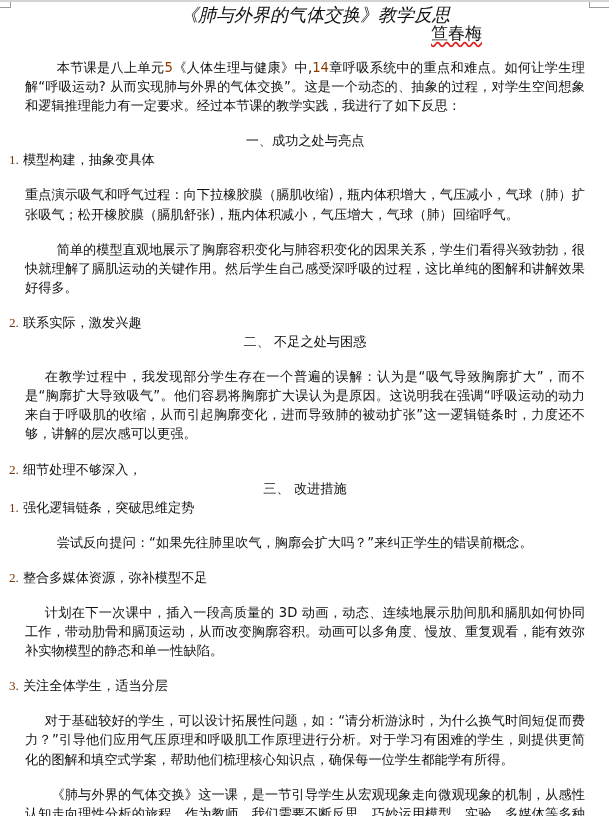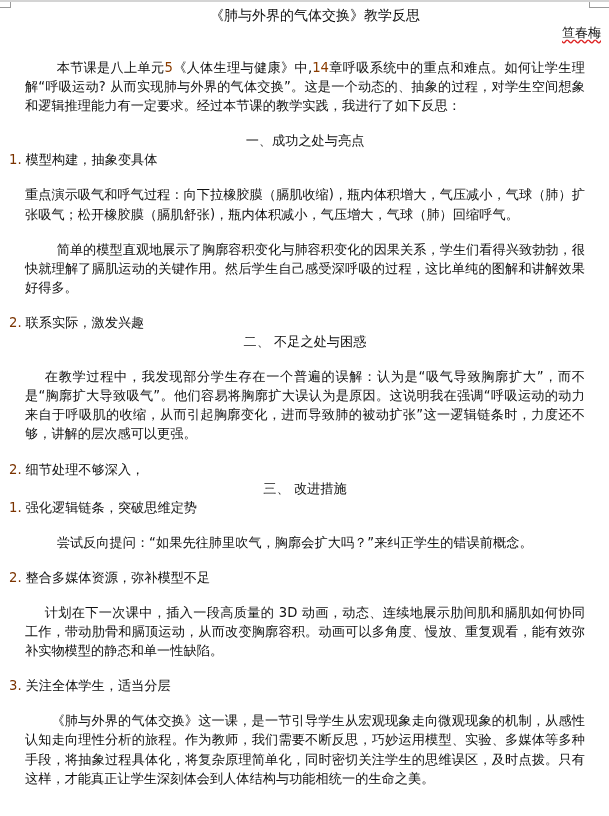--- a/index.html
+++ b/index.html
@@ -5,30 +5,30 @@
   html, body { margin: 0; padding: 0; background: #ffffff; }
   body {
     width: 609px; height: 816px; overflow: hidden; position: relative;
     font-family: "DejaVu Sans", "Liberation Sans", sans-serif;
     color: #111; font-size: 13.2px;
   }
   .top-rule { position: absolute; left: 0; top: 0; width: 609px; height: 2px; background: #d4d4d4; }
   .corner-l { position: absolute; left: 0; top: 2px; width: 10px; height: 5px; border-right: 1px solid #9a9a9a; border-bottom: 1px solid #9a9a9a; }
   .corner-r { position: absolute; right: 0; top: 2px; width: 19px; height: 5px; border-left: 1px solid #9a9a9a; border-bottom: 1px solid #9a9a9a; }
   .page { position: absolute; left: 9px; top: 6px; width: 592px; }
-  .title { text-align: center; font-size: 14px; line-height: 18px; height: 18px; margin-left: 20px; }
-  .author { text-align: right; padding-left: 303px; font-size: 13px; line-height: 18px; height: 18px; }
+  .title { text-align: center; font-size: 18px; line-height: 18px; height: 18px; margin-left: 20px; font-style: italic; }
+  .author { text-align: center; padding-left: 303px; font-size: 17px; line-height: 18px; height: 18px; }
   .author span { text-decoration: underline wavy #d22; text-underline-offset: 2px; }
   .p { line-height: 19.1px; margin: 16px; text-align: justify; letter-spacing: 0.02px; }
   .indent2 { text-indent: 2em; }
   .indent15 { text-indent: 1.5em; }
   .indent3 { text-indent: 2.4em; }
   .num { color: #8a3c00; }
   .head { line-height: 19.1px; margin: 0; text-align: center; }
-  .sub { line-height: 19.1px; margin: 0; }
+  .sub { line-height: 19.1px; margin: 0; font-family: Liberation Serif, serif; }
   .sub .num { color: #7a3300; margin-right: 4px; }
 </style>
 </head>
 <body>
 
 <div class="top-rule"></div>
 <div class="corner-l"></div>
 <div class="corner-r"></div>
 
 <div class="page">
@@ -46,15 +46,16 @@
   <div class="head">二、 不足之处与困惑</div>
   <p class="p indent15">在教学过程中，我发现部分学生存在一个普遍的误解：认为是“吸气导致胸廓扩大”，而不是“胸廓扩大导致吸气”。他们容易将胸廓扩大误认为是原因。这说明我在强调“呼吸运动的动力来自于呼吸肌的收缩，从而引起胸廓变化，进而导致肺的被动扩张”这一逻辑链条时，力度还不够，讲解的层次感可以更强。</p>
   <div class="sub"><span class="num">2.</span><span>细节处理不够深入，</span></div>
 
   <div class="head">三、 改进措施</div>
   <div class="sub"><span class="num">1.</span><span>强化逻辑链条，突破思维定势</span></div>
   <p class="p indent3">尝试反向提问：“如果先往肺里吹气，胸廓会扩大吗？”来纠正学生的错误前概念。</p>
   <div class="sub"><span class="num">2.</span><span>整合多媒体资源，弥补模型不足</span></div>
   <p class="p indent15">计划在下一次课中，插入一段高质量的 3D 动画，动态、连续地展示肋间肌和膈肌如何协同工作，带动肋骨和膈顶运动，从而改变胸廓容积。动画可以多角度、慢放、重复观看，能有效弥补实物模型的静态和单一性缺陷。</p>
   <div class="sub"><span class="num">3.</span><span>关注全体学生，适当分层</span></div>
+  <p class="p indent15">对于基础较好的学生，可以设计拓展性问题，如：“请分析游泳时，为什么换气时间短促而费力？”引导他们应用气压原理和呼吸肌工作原理进行分析。对于学习有困难的学生，则提供更简化的图解和填空式学案，帮助他们梳理核心知识点，确保每一位学生都能学有所得。</p>
 
   <p class="p indent2">《肺与外界的气体交换》这一课，是一节引导学生从宏观现象走向微观现象的机制，从感性认知走向理性分析的旅程。作为教师，我们需要不断反思，巧妙运用模型、实验、多媒体等多种手段，将抽象过程具体化，将复杂原理简单化，同时密切关注学生的思维误区，及时点拨。只有这样，才能真正让学生深刻体会到人体结构与功能相统一的生命之美。</p>
 </div>
 
 </body></html>

